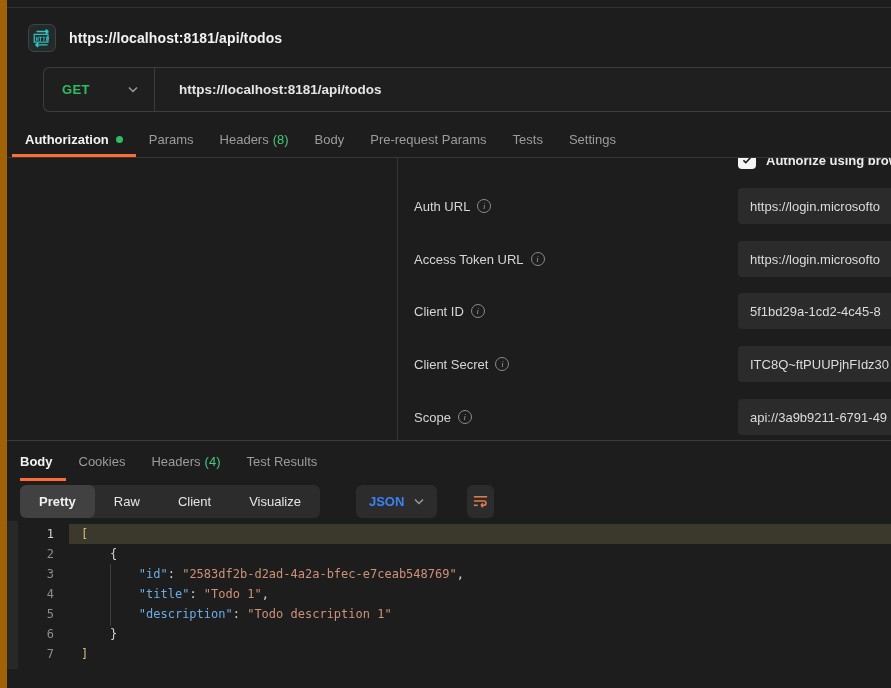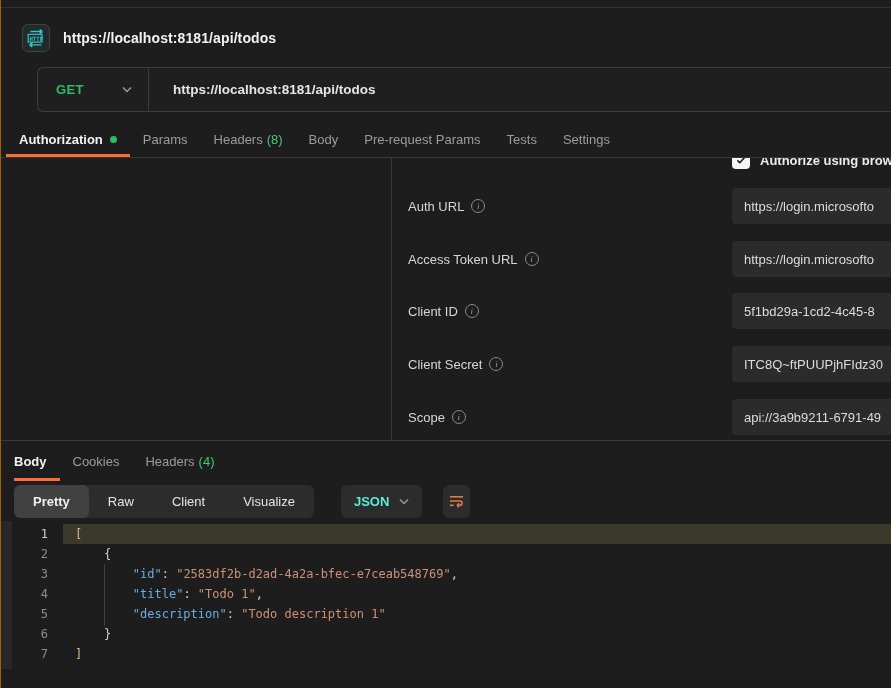--- a/index.html
+++ b/index.html
@@ -3,21 +3,21 @@
 <meta charset="utf-8">
 <style>
   * { margin:0; padding:0; box-sizing:border-box; }
   html,body { width:891px; height:688px; overflow:hidden; }
   body {
     background:#1d1d1d;
     font-family:"Liberation Sans", sans-serif;
     color:#d6d6d6;
     position:relative;
   }
-  .frame { position:absolute; inset:0; border-left:1px solid #a16207; }
+  .frame { position:absolute; inset:0; border-left:7px solid #a16207; }
   .top-strip { height:8px; border-bottom:1px solid #333333; }
 
   
   .app-header { height:59px; display:flex; align-items:center; padding-left:21px; gap:13px; }
   .http-icon {
     width:28px; height:28px; border-radius:6px; background:#232a2a;
     border:1px solid #3a4545; display:flex; align-items:center; justify-content:center;
     flex:none;
   }
   .page-title { font-size:14px; font-weight:bold; color:#f2f2f2; letter-spacing:.1px; }
@@ -75,31 +75,31 @@
   .auth-input {
     position:absolute; left:340px; width:240px; height:36px; background:#2b2b2b;
     border:none; border-radius:4px; outline:none; color:#dcdcdc; font-size:13px;
     padding:0 12px; font-family:"Liberation Sans", sans-serif;
   }
 
   
   .response { border-top:1px solid #3a3a3a; }
   .resp-tabs { display:flex; align-items:stretch; height:40px; padding-left:13px; }
   .resp-tabs .tab:first-child { padding-left:0; }
-  .resp-toolbar { display:flex; align-items:center; gap:13px; height:40px; padding-left:13px; }
+  .resp-toolbar { display:flex; align-items:center; gap:22px; height:40px; padding-left:13px; }
   .segmented { display:flex; background:#2c2c2c; border-radius:6px; height:33px; align-items:stretch; overflow:hidden; }
   .segment {
     display:flex; align-items:center; padding:0 19px; font-size:13px; color:#e5e5e5; cursor:pointer;
   }
   .segment.active { background:#414141; color:#f0f0f0; font-weight:600; border-radius:6px; }
   .json-select {
     height:33px; background:#2c2c2c; border-radius:6px; display:flex; align-items:center;
     gap:10px; padding:0 13px; cursor:pointer; margin-left:14px;
   }
-  .json-select-label { font-size:13px; font-weight:600; color:#5eead4; }
+  .json-select-label { font-size:13px; font-weight:600; color:#3b82f6; }
   .beautify-btn {
     height:33px; width:27px; background:#2c2c2c; border-radius:6px; border:none;
     display:flex; align-items:center; justify-content:center; cursor:pointer; margin-left:8px;
   }
 
   
   .code-area {
     position:relative; height:168px; padding-top:3px; overflow:hidden;
     font-family:"DejaVu Sans Mono", monospace; font-size:12px;
   }
@@ -228,20 +228,23 @@
       <div class="tab active">
           <span>Body</span>
         </div>
       <div class="tab">
           <span>Cookies</span>
         </div>
       <div class="tab">
         <span>Headers</span>
         <span class="count">(4)</span>
       </div>
+      <div class="tab">
+          <span>Test Results</span>
+        </div>
     </div>
 
     <div class="resp-toolbar">
       <div class="segmented">
         <div class="segment active">
             <span>Pretty</span>
           </div>
         <div class="segment">
             <span>Raw</span>
           </div>

